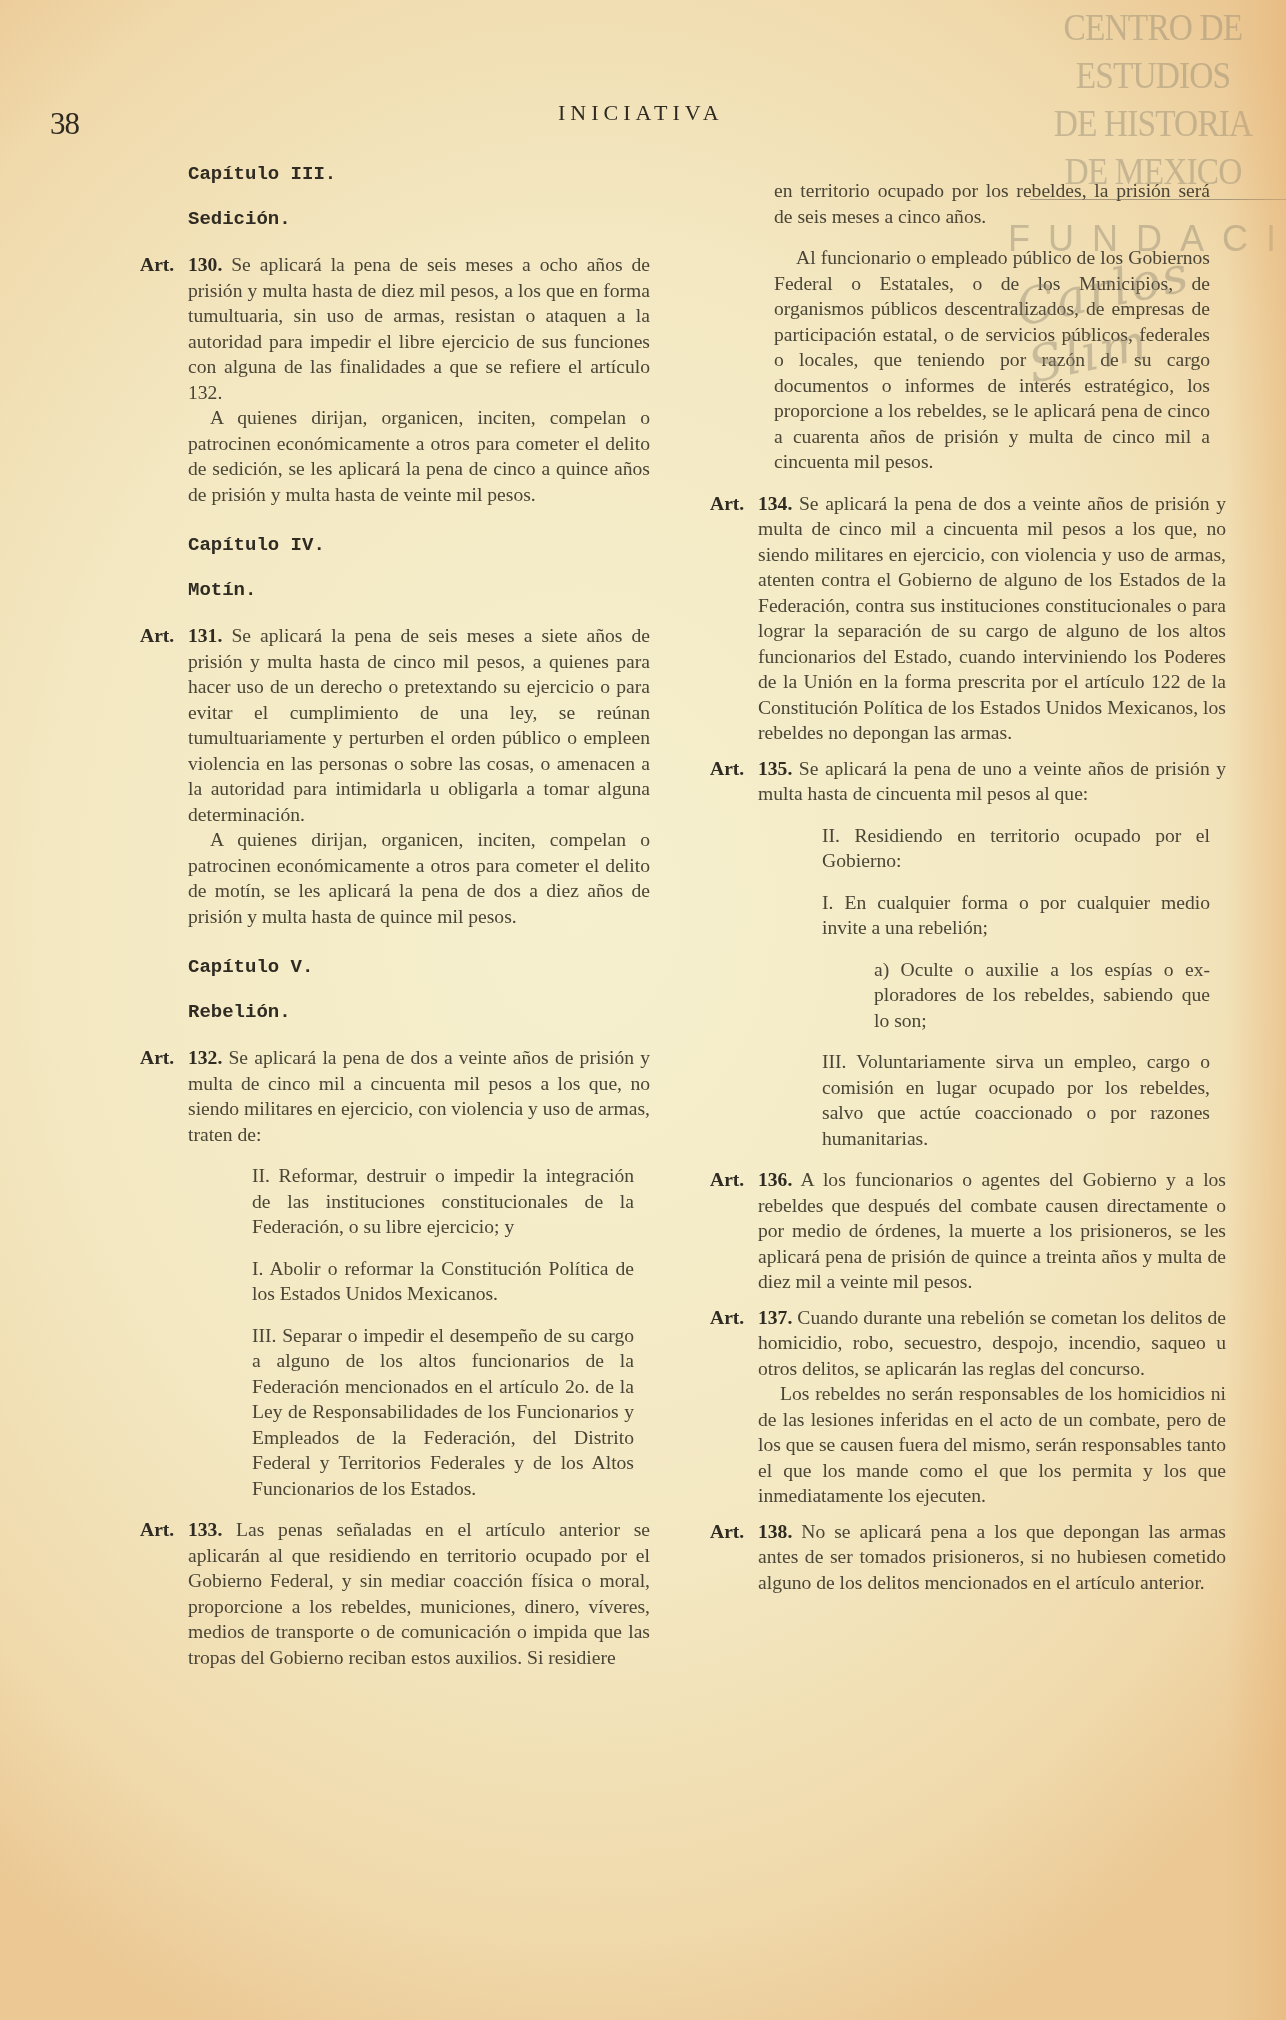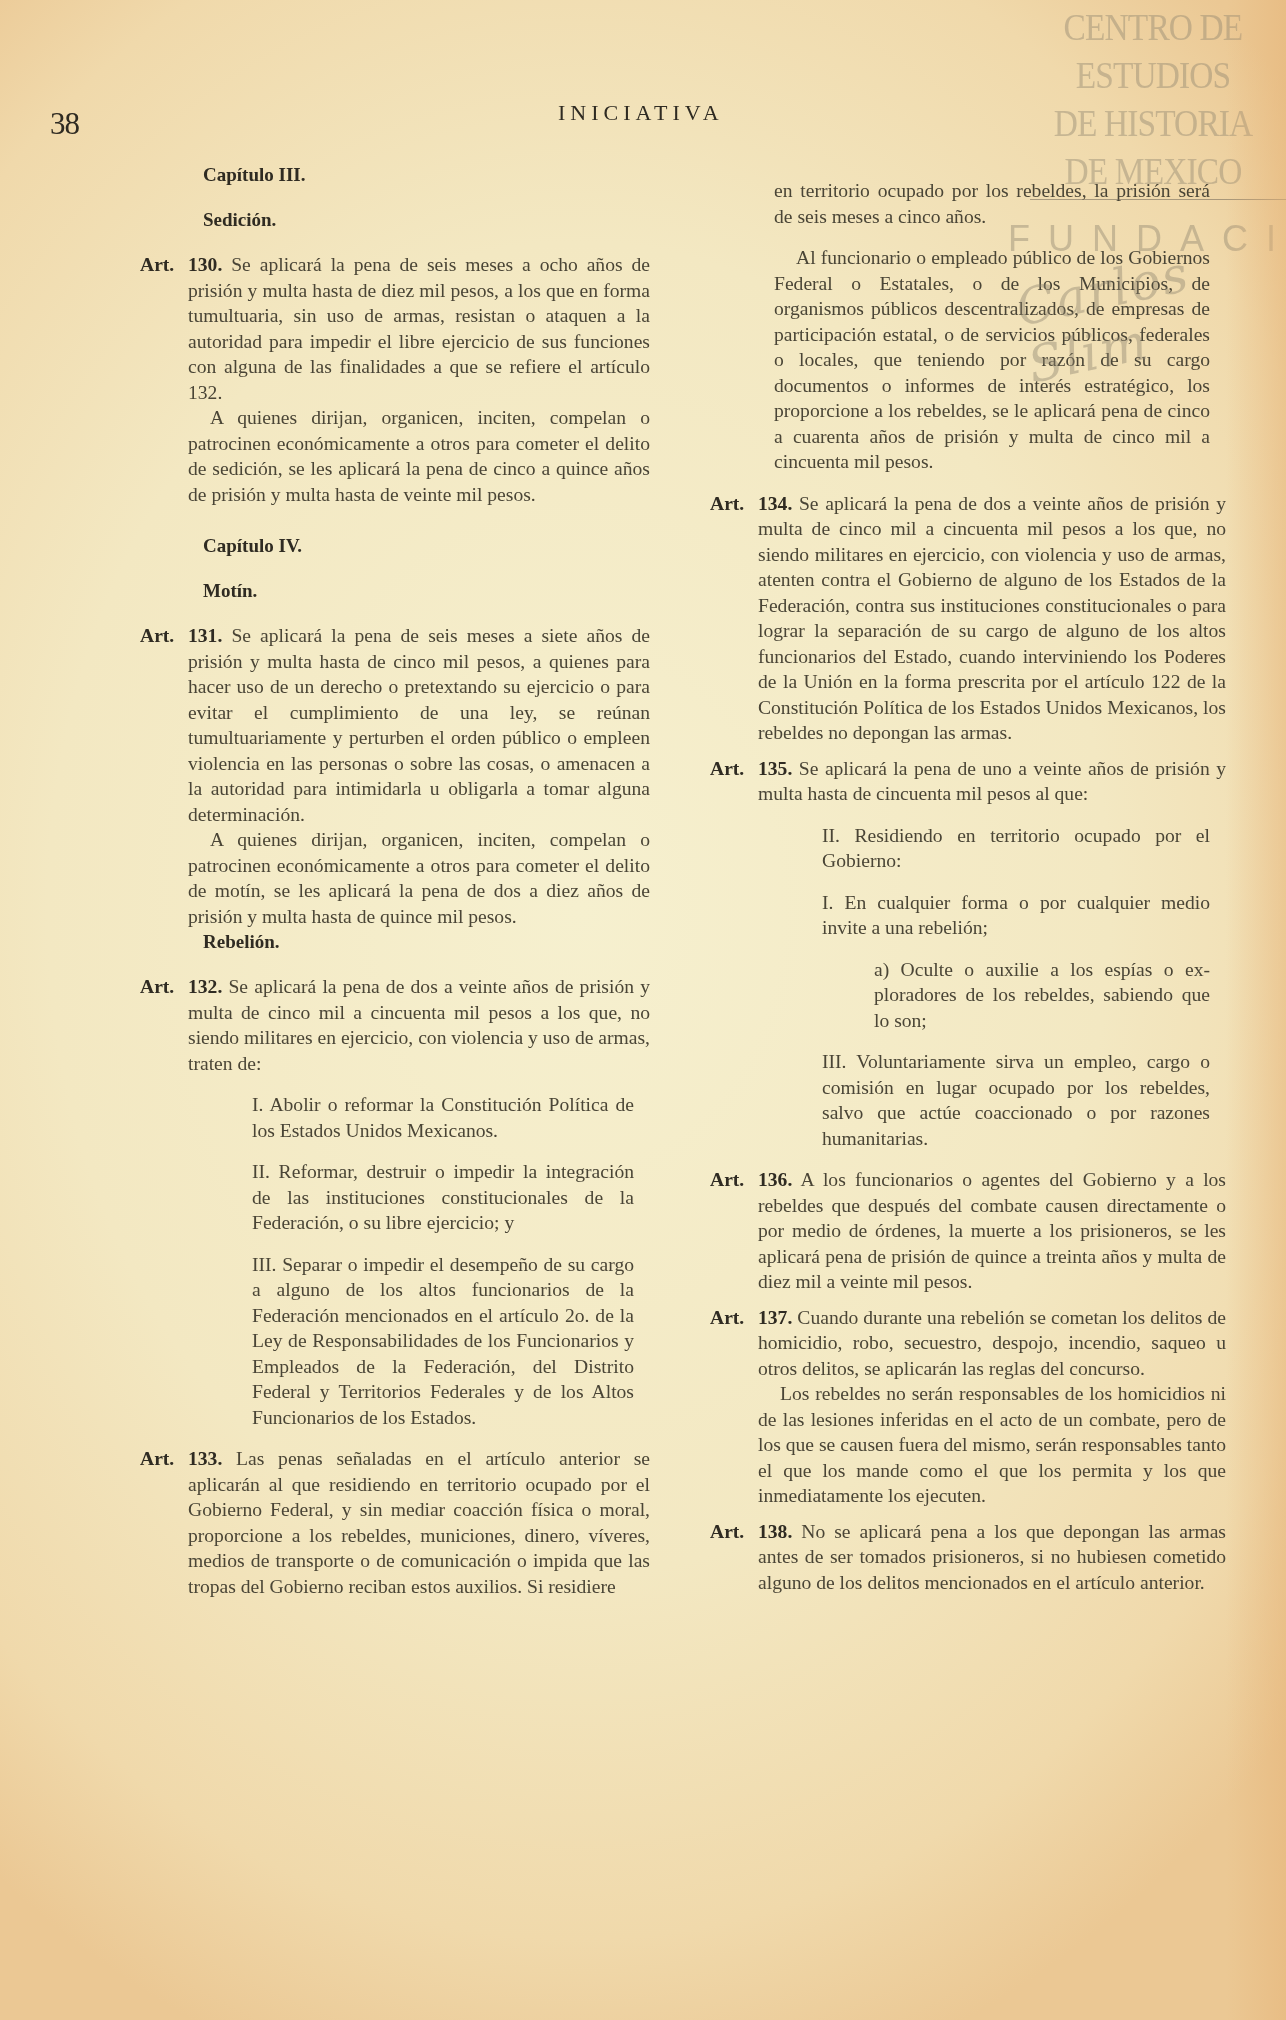--- a/index.html
+++ b/index.html
@@ -29,21 +29,21 @@
     }
     .col {
       position: absolute; top: 162px;
       font-size: 19.6px; line-height: 25.5px;
       text-align: justify; hyphens: manual;
     }
     .col.left { left: 140px; width: 510px; }
     .col.right { left: 710px; width: 516px; }
     .heading {
       font-weight: bold; color: #2f2b22; font-size: 19px;
-      margin-left: 63px; line-height: 25px;
+      margin-left: 48px; line-height: 25px; font-family: Liberation Mono, monospace;
     }
     .heading.cap { margin-top: 0; margin-bottom: 20px; }
     .heading.title { margin-bottom: 20px; }
     .heading.cap.spaced { margin-top: 26px; }
     .article { position: relative; padding-left: 48px; margin-top: 10px; }
     .article .art-label {
       position: absolute; left: 0; top: 0; font-weight: bold; color: #2f2b22;
     }
     .article .art-num { font-weight: bold; color: #2f2b22; }
     .article p { margin: 0; text-indent: 0; }
@@ -83,28 +83,29 @@
 
     <div class="heading cap spaced">Capítulo IV.</div>
     <div class="heading title">Motín.</div>
 
     <div class="article">
       <span class="art-label">Art.</span>
       <p><span class="art-num">131.</span> <span>Se aplicará la pena de seis meses a siete años de prisión y multa hasta de cinco mil pesos, a quienes para hacer uso de un derecho o pretextando su ejercicio o para evitar el cumplimiento de una ley, se re­únan tumultuariamente y perturben el or­den público o empleen violencia en las personas o sobre las cosas, o amenacen a la autoridad para intimidarla u obligarla a tomar alguna determinación.</span></p>
       <p class="indent">A quienes dirijan, organicen, inciten, compelan o patrocinen económicamente a otros para cometer el delito de motín, se les aplicará la pena de dos a diez años de prisión y multa hasta de quince mil pesos.</p>
     </div>
 
+    <div class="heading cap spaced">Capítulo V.</div>
     <div class="heading title">Rebelión.</div>
 
     <div class="article">
       <span class="art-label">Art.</span>
       <p><span class="art-num">132.</span> <span>Se aplicará la pena de dos a veinte años de prisión y multa de cinco mil a cincuenta mil pesos a los que, no siendo militares en ejercicio, con violencia y uso de armas, traten de:</span></p>
     </div>
+    <p class="item sub">II. Reformar, destruir o impedir la in­tegración de las instituciones constitu­cionales de la Federación, o su libre ejercicio; y</p>
     <p class="item sub">I. Abolir o reformar la Constitución Política de los Estados Unidos Mexi­canos.</p>
-    <p class="item sub">II. Reformar, destruir o impedir la in­tegración de las instituciones constitu­cionales de la Federación, o su libre ejercicio; y</p>
     <p class="item sub">III. Separar o impedir el desempeño de su cargo a alguno de los altos funcio­narios de la Federación mencionados en el artículo 2o. de la Ley de Respon­sabilidades de los Funcionarios y Em­pleados de la Federación, del Distrito Federal y Territorios Federales y de los Altos Funcionarios de los Estados.</p>
 
     <div class="article">
       <span class="art-label">Art.</span>
       <p><span class="art-num">133.</span> <span>Las penas señaladas en el artículo an­terior se aplicarán al que residiendo en te­rritorio ocupado por el Gobierno Federal, y sin mediar coacción física o moral, pro­porcione a los rebeldes, municiones, dinero, víveres, medios de transporte o de comu­nicación o impida que las tropas del Go­bierno reciban estos auxilios. Si residiere</span></p>
     </div>
   </div>
 
   <div class="col right">
     <p>en territorio ocupado por los rebeldes, la prisión será de seis meses a cinco años.</p>

